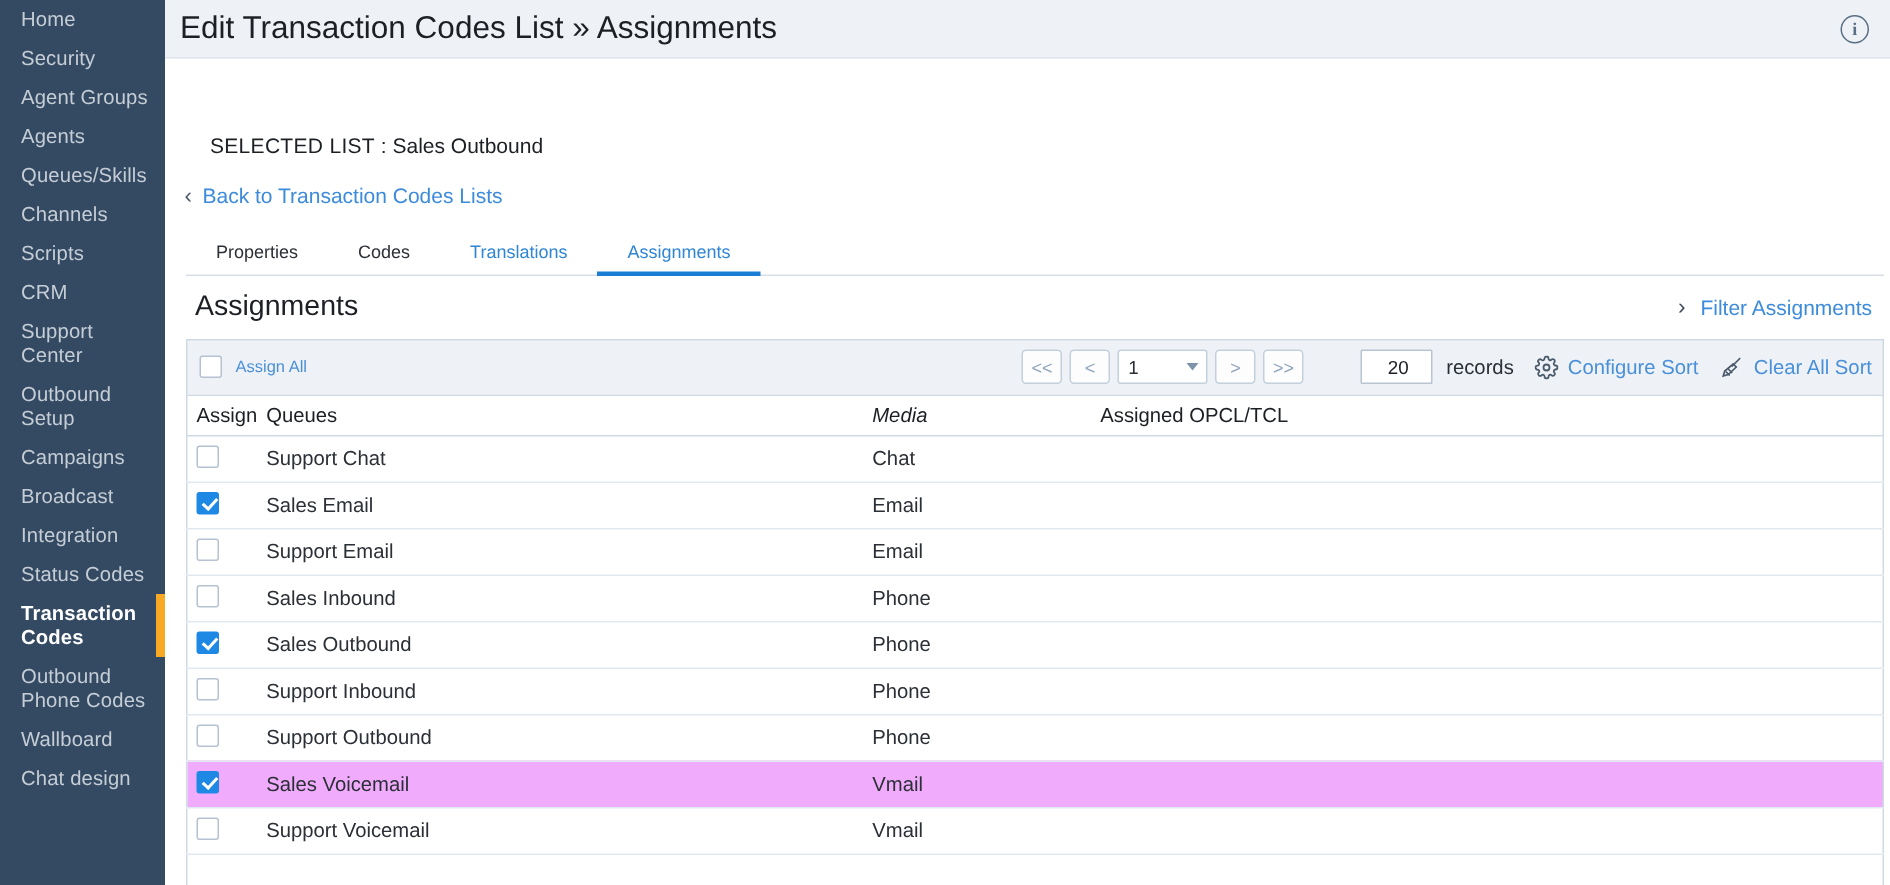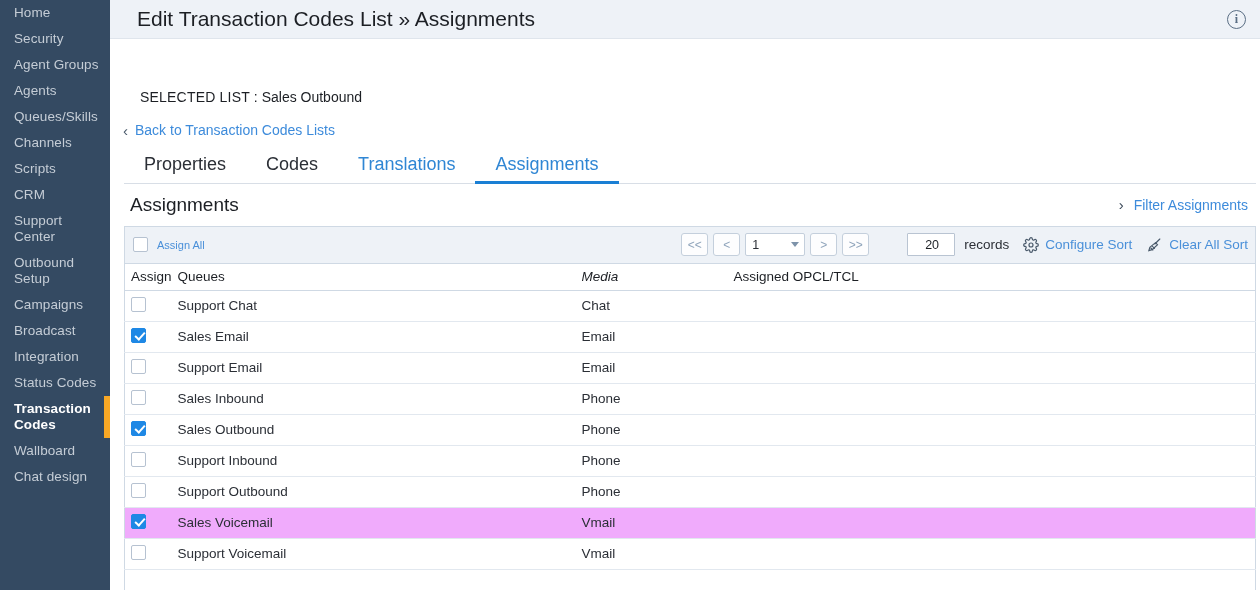--- a/index.html
+++ b/index.html
@@ -62,21 +62,20 @@
     display: flex;
     align-items: center;
     justify-content: space-between;
     padding: 0 14px 0 10px;
   }
   .topbar-title {
     font-size: 21px;
     color: #1c1f24;
     font-weight: normal;
     white-space: nowrap;
-    margin-left: 17px;
   }
   .info-icon {
     width: 19px; height: 19px;
     border: 1.6px solid #5a6e84;
     border-radius: 50%;
     color: #5a6e84;
     font-size: 12px;
     font-family: "Liberation Serif", serif;
     font-weight: bold;
     display: flex; align-items: center; justify-content: center;
@@ -114,21 +113,21 @@
   .tabs {
     margin-top: 14px;
     margin-left: 14px;
     display: flex;
     align-items: flex-end;
     border-bottom: 1px solid #d8dee6;
     height: 30px;
     width: 1132px;
   }
   .tab {
-    font-size: 18px;
+    font-size: 12px;
     color: #2b2f36;
     padding: 0 20px 8px 20px;
     cursor: pointer;
     white-space: nowrap;
     position: relative;
   }
   .tab.link { color: #2f86d4; }
   .tab.active {
     color: #2f86d4;
   }
@@ -304,20 +303,21 @@
       <div class="nav-item"><span>Channels</span></div>
       <div class="nav-item"><span>Scripts</span></div>
       <div class="nav-item"><span>CRM</span></div>
       <div class="nav-item"><span>Support Center</span></div>
       <div class="nav-item"><span>Outbound Setup</span></div>
       <div class="nav-item"><span>Campaigns</span></div>
       <div class="nav-item"><span>Broadcast</span></div>
       <div class="nav-item"><span>Integration</span></div>
       <div class="nav-item"><span>Status Codes</span></div>
       <div class="nav-item active"><span>Transaction Codes</span></div>
+      <div class="nav-item"><span>Outbound Phone Codes</span></div>
       <div class="nav-item"><span>Wallboard</span></div>
       <div class="nav-item"><span>Chat design</span></div>
     </nav>
 
   <div class="main">
 
     <div class="topbar">
       <div class="topbar-title">Edit Transaction Codes List » Assignments</div>
       <div class="info-icon">i</div>
     </div>

